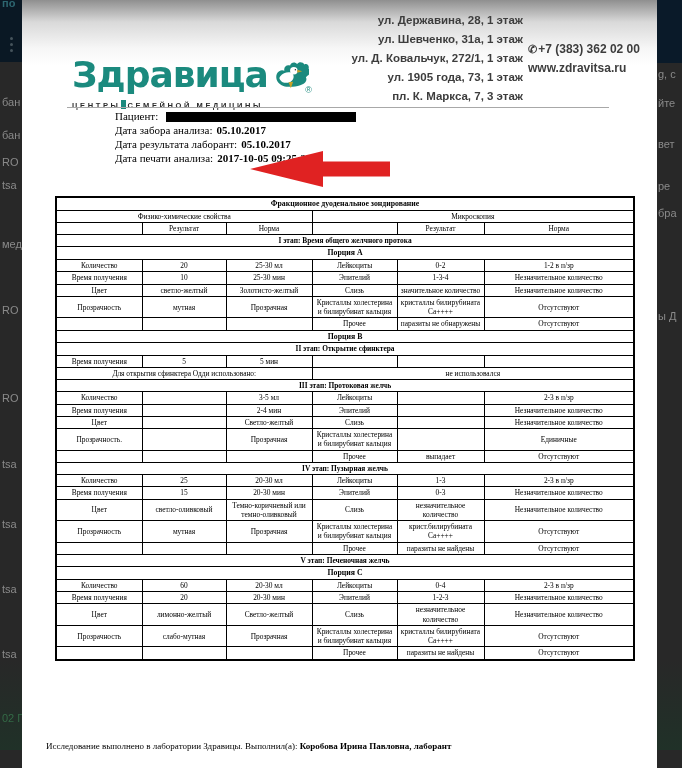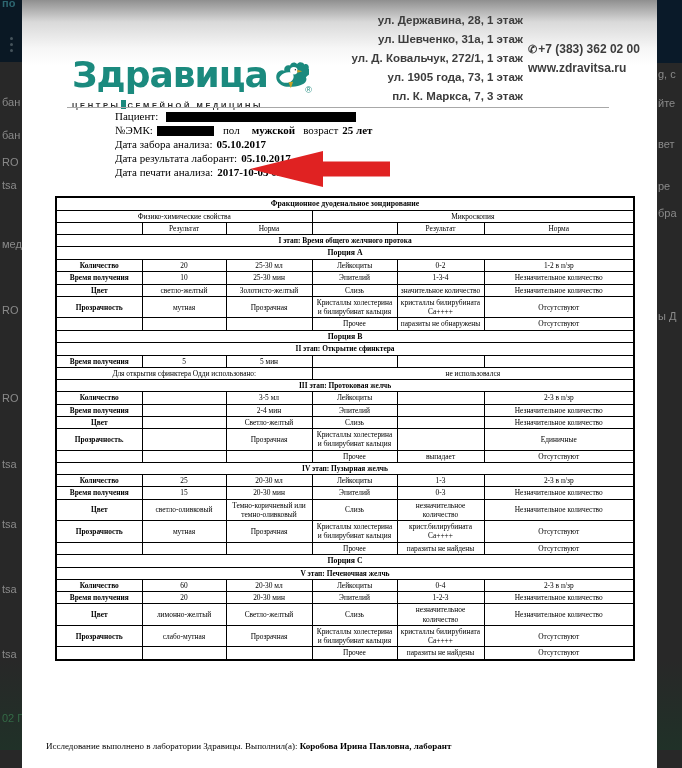--- a/index.html
+++ b/index.html
@@ -63,21 +63,21 @@
   table.report{position:absolute;left:33px;top:196px;width:578px;table-layout:fixed;
     border-collapse:collapse;border:2px solid #000;
     font:7.4px "Liberation Serif",serif;color:#000;}
   table.report td{border:1px solid #000;padding:1px 3px;height:10px;
     text-align:center;vertical-align:middle;line-height:1.25;overflow:hidden;}
   td.c-title{font-weight:bold;font-size:7.8px;padding:3px;}
   td.c-group{padding:4px;}
   td.c-sub{padding:4px;}
   td.c-portion{font-weight:bold;font-size:7.8px;padding:3.5px;}
   td.c-stage{font-weight:bold;text-align:left;padding:2px 3px;}
-  td.c-name{text-align:left;font-weight:bold;}
+  td.c-name{text-align:left;}
   td.c-spanleft{text-align:left;}
 
   
   .footer{position:absolute;left:24px;top:741px;font:9px "Liberation Serif",serif;color:#000;white-space:nowrap;}
   .footer b{font-weight:bold;}
 </style>
 </head>
 <body>
 
 <div class="strip strip-left">
@@ -141,23 +141,20 @@
   <div class="contact">
     <div><span class="phone-ic">✆</span><span>+7 (383) 362 02 00</span></div>
     <div>www.zdravitsa.ru</div>
   </div>
 
   <div class="divider"></div>
 
   <div class="patient">
     <div class="p-line">
       <span class="lbl">Пациент:</span><span class="redact w1"></span>
-    </div>
-    <div class="p-line">
-      <span class="lbl">№ЭМК:</span><span class="redact w2"></span><span class="lbl">пол</span><span class="gap"></span><b>мужской</b><span class="gap"></span><span class="lbl">возраст</span><b>25 лет</b>
     </div>
     <div class="p-line">
       <span class="lbl">Дата забора анализа:</span><b>05.10.2017</b>
     </div>
     <div class="p-line">
       <span class="lbl">Дата результата лаборант:</span><b>05.10.2017</b>
     </div>
     <div class="p-line">
       <span class="lbl">Дата печати анализа:</span><b>2017-10-05 09:25:33</b>
     </div>
@@ -336,24 +333,24 @@
         </tr>
         <tr>
           <td colspan="1" class="c-name"></td>
           <td colspan="1" class="c-val"></td>
           <td colspan="1" class="c-val"></td>
           <td colspan="1" class="c-val">Прочее</td>
           <td colspan="1" class="c-val">паразиты не найдены</td>
           <td colspan="1" class="c-val">Отсутствуют</td>
         </tr>
         <tr>
+          <td colspan="6" class="c-stage">V этап: Печеночная желчь</td>
+        </tr>
+        <tr>
           <td colspan="6" class="c-portion">Порция C</td>
-        </tr>
-        <tr>
-          <td colspan="6" class="c-stage">V этап: Печеночная желчь</td>
         </tr>
         <tr>
           <td colspan="1" class="c-name">Количество</td>
           <td colspan="1" class="c-val">60</td>
           <td colspan="1" class="c-val">20-30 мл</td>
           <td colspan="1" class="c-val">Лейкоциты</td>
           <td colspan="1" class="c-val">0-4</td>
           <td colspan="1" class="c-val">2-3 в п/зр</td>
         </tr>
         <tr>

